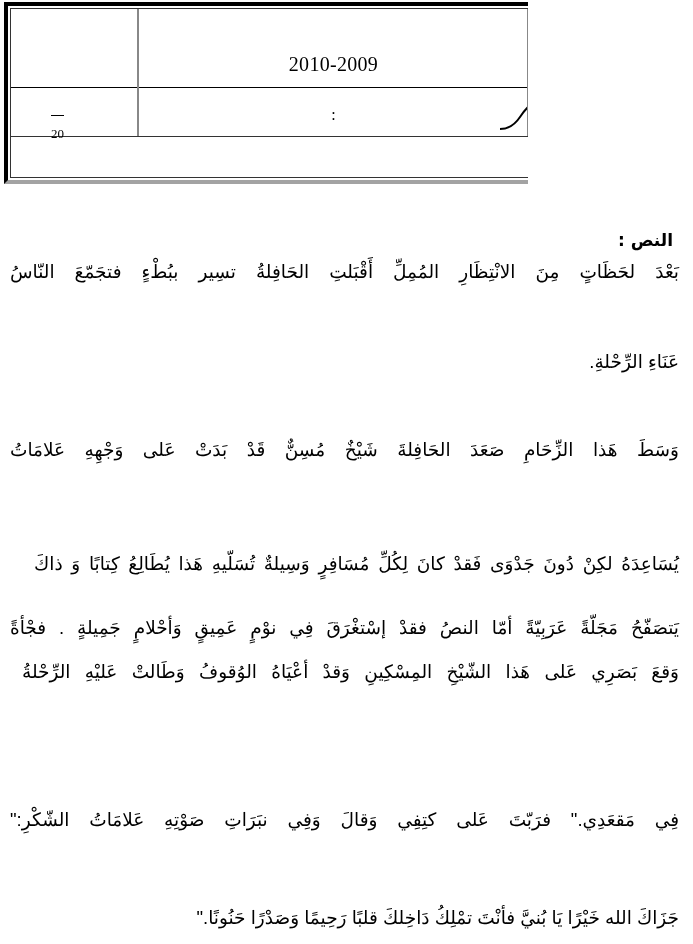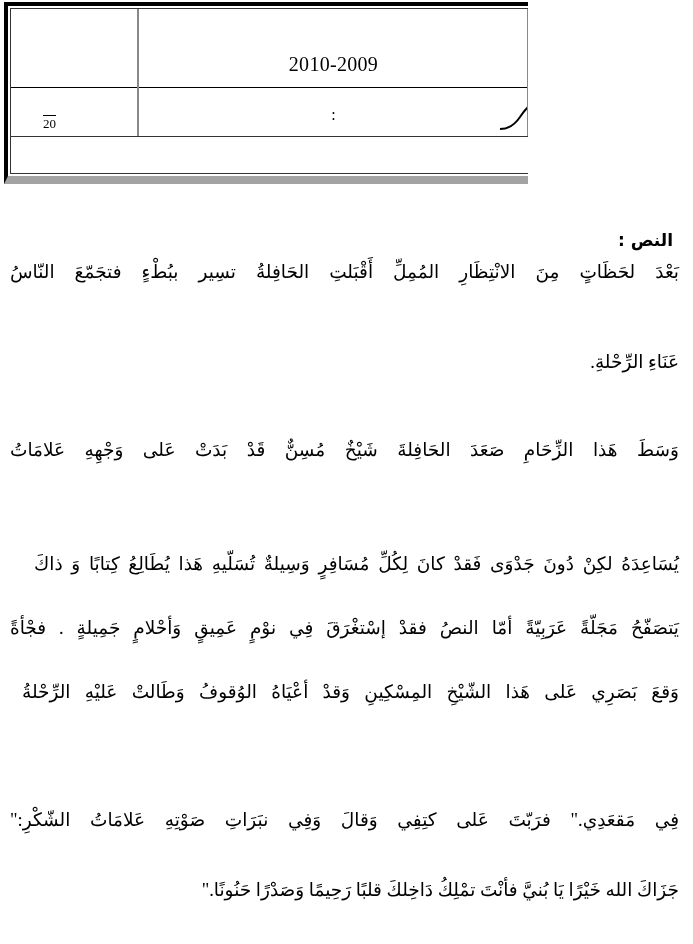--- a/index.html
+++ b/index.html
@@ -17,21 +17,21 @@
   }
   
   .header-box {
     position: absolute;
     left: 4px;
     top: 2px;
     width: 524px;
     height: 182px;
     border-top: 4px solid #000;
     border-left: 4px solid #000;
-    border-bottom: 8px solid #a3a3a3;
+    border-bottom: 4px solid #a3a3a3;
     box-sizing: border-box;
   }
   .header-inner {
     position: absolute;
     left: 2px;
     top: 2px;
     right: 0;
     bottom: 2px;
     border-top: 1px solid #333;
     border-left: 1px solid #333;
@@ -74,27 +74,27 @@
     left: 128px;
     right: 0;
     top: 44px;
     text-align: center;
     font-family: "Liberation Serif", serif;
     font-size: 20px;
     letter-spacing: 0.3px;
   }
   .score {
     position: absolute;
-    left: 32px;
+    left: 40px;
     top: 27px;
     font-family: "Liberation Serif", serif;
     font-size: 13px;
     border-top: 1px solid #000;
     line-height: 14px;
-    padding-top: 1px;
+    padding-top: 11px;
   }
   .colon {
     position: absolute;
     left: 128px;
     right: 0;
     top: 18px;
     text-align: center;
     font-family: "Liberation Serif", serif;
     font-size: 16px;
   }
@@ -115,21 +115,21 @@
     text-align: right;
   }
   .passage-heading {
     font-family: "DejaVu Sans", sans-serif;
     font-size: 17px;
     font-weight: bold;
     line-height: 24px;
     margin: 0 6px 16px 0;
   }
   .line {
-    font-family: Liberation Serif, serif;
+    font-family: Liberation Sans, sans-serif;
     font-size: 18.5px;
     line-height: 20px;
     height: 20px;
     white-space: nowrap;
     text-align: justify;
     text-align-last: justify;
     margin: 0;
     position: absolute;
     right: 0;
     left: 0;
@@ -159,16 +159,16 @@
   </div>
 </div>
 
 <div class="passage">
   <div class="passage-heading">النص :</div>
   <p class="line" style="top:34px;">بَعْدَ لحَظَاتٍ مِنَ الانْتِظَارِ المُمِلِّ أَقْبَلتِ الحَافِلةُ تسِير ببُطْءٍ فتجَمّعَ النّاسُ</p>
   <p class="line short" style="top:124px;">عَنَاءِ الرِّحْلةِ.</p>
   <p class="line" style="top:198px;margin-top:14px;">وَسَطَ هَذا الزِّحَامِ صَعَدَ الحَافِلةَ شَيْخٌ مُسِنٌّ قَدْ بَدَتْ عَلى وَجْهِهِ عَلامَاتُ</p>
   <p class="line" style="top:326px;margin-left:24px;">يُسَاعِدَهُ لكِنْ دُونَ جَدْوَى فَقدْ كانَ لِكُلِّ مُسَافِرٍ وَسِيلةٌ تُسَلّيهِ هَذا يُطَالِعُ كِتابًا وَ ذاكَ</p>
   <p class="line" style="top:390px;">يَتصَفّحُ مَجَلّةً عَرَبِيّةً أمّا النصُ فقدْ إسْتغْرَقَ فِي نوْمٍ عَمِيقٍ وَأحْلامٍ جَمِيلةٍ . فجْأةً</p>
-  <p class="line" style="top:454px;margin-left:12px;">وَقعَ بَصَرِي عَلى هَذا الشّيْخِ المِسْكِينِ وَقدْ أعْيَاهُ الوُقوفُ وَطَالتْ عَليْهِ الرِّحْلةُ</p>
+  <p class="line" style="top:434px;margin-left:12px;">وَقعَ بَصَرِي عَلى هَذا الشّيْخِ المِسْكِينِ وَقدْ أعْيَاهُ الوُقوفُ وَطَالتْ عَليْهِ الرِّحْلةُ</p>
   <p class="line" style="top:582px;">فِي مَقعَدِي." فرَبّتَ عَلى كتِفِي وَقالَ وَفِي نبَرَاتِ صَوْتِهِ عَلامَاتُ الشّكْرِ:"</p>
-  <p class="line short" style="top:652px;">جَزَاكَ الله خَيْرًا يَا بُنيَّ فأنْتَ تمْلِكُ دَاخِلكَ قلبًا رَحِيمًا وَصَدْرًا حَنُونًا."</p>
+  <p class="line short" style="top:680px;">جَزَاكَ الله خَيْرًا يَا بُنيَّ فأنْتَ تمْلِكُ دَاخِلكَ قلبًا رَحِيمًا وَصَدْرًا حَنُونًا."</p>
 </div>
 
 </body></html>

